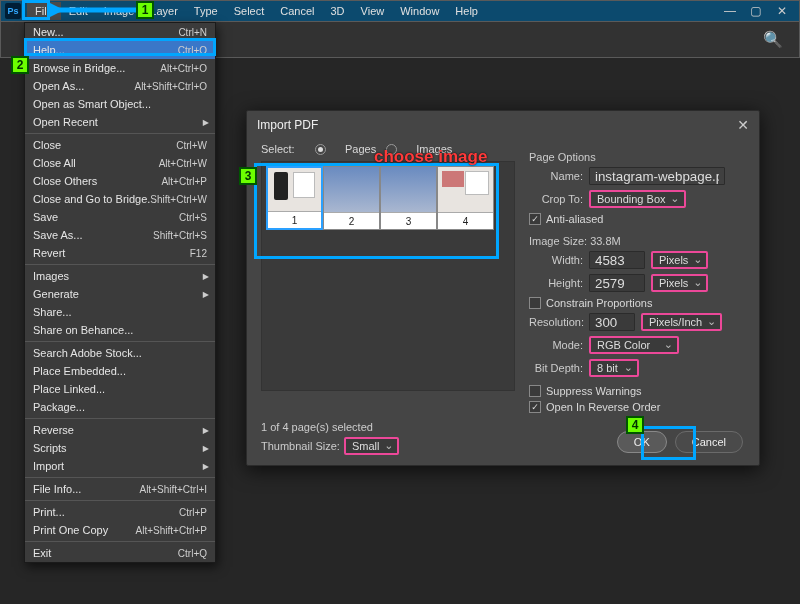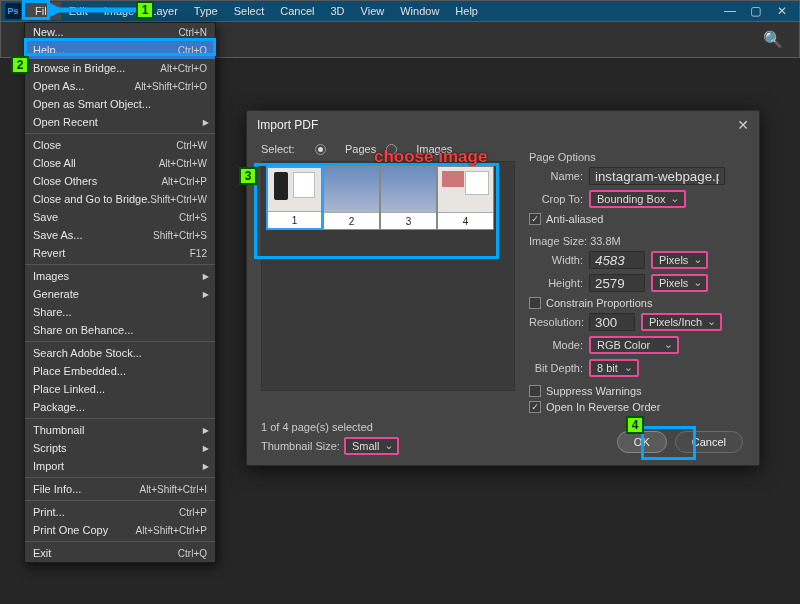--- a/index.html
+++ b/index.html
@@ -184,21 +184,21 @@
       <span class="dd-label">Place Embedded...</span>
     </div>
     <div class="dd-row">
       <span class="dd-label">Place Linked...</span>
     </div>
     <div class="dd-row">
       <span class="dd-label">Package...</span>
     </div>
     <div class="dd-sep"></div>
     <div class="dd-row">
-      <span class="dd-label">Thumbnail</span>
+      <span class="dd-label">Reverse</span>
       <span class="dd-arrow">▶</span>
     </div>
     <div class="dd-row">
       <span class="dd-label">Scripts</span>
       <span class="dd-arrow">▶</span>
     </div>
     <div class="dd-row">
       <span class="dd-label">Import</span>
       <span class="dd-arrow">▶</span>
     </div>
@@ -278,21 +278,21 @@
           <span class="combo" style="min-width:90px">Bounding Box</span>
         </div>
       <div class="check">
           <span class="box">✓</span>
           <span>Anti-aliased</span>
         </div>
 
       <div class="section-lbl" style="margin-top:10px">Image Size: 33.8M</div>
       <div class="field-row">
           <span class="flab">Width:</span>
-          <input class="txt" style="width: 56px; font-style: italic;" value="4583">
+          <input class="txt" style="width: 56px;" value="4583">
           <span style="width:6px"></span>
           <span class="combo">Pixels</span>
         </div>
       <div class="field-row">
           <span class="flab">Height:</span>
           <input class="txt" style="width: 56px;" value="2579">
           <span style="width:6px"></span>
           <span class="combo">Pixels</span>
         </div>
       <div class="check">

